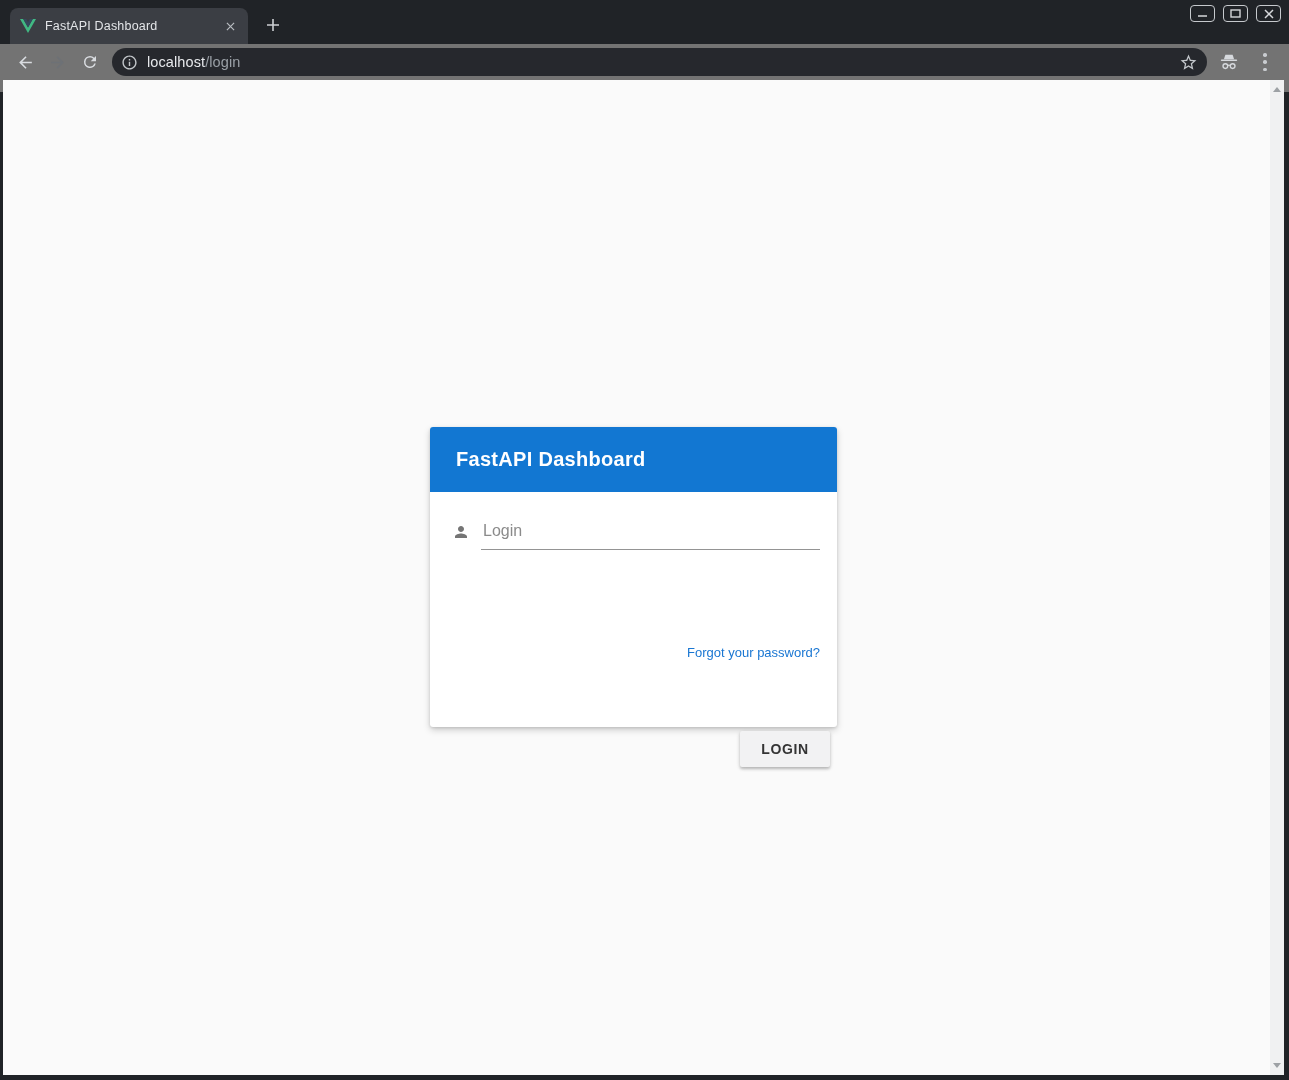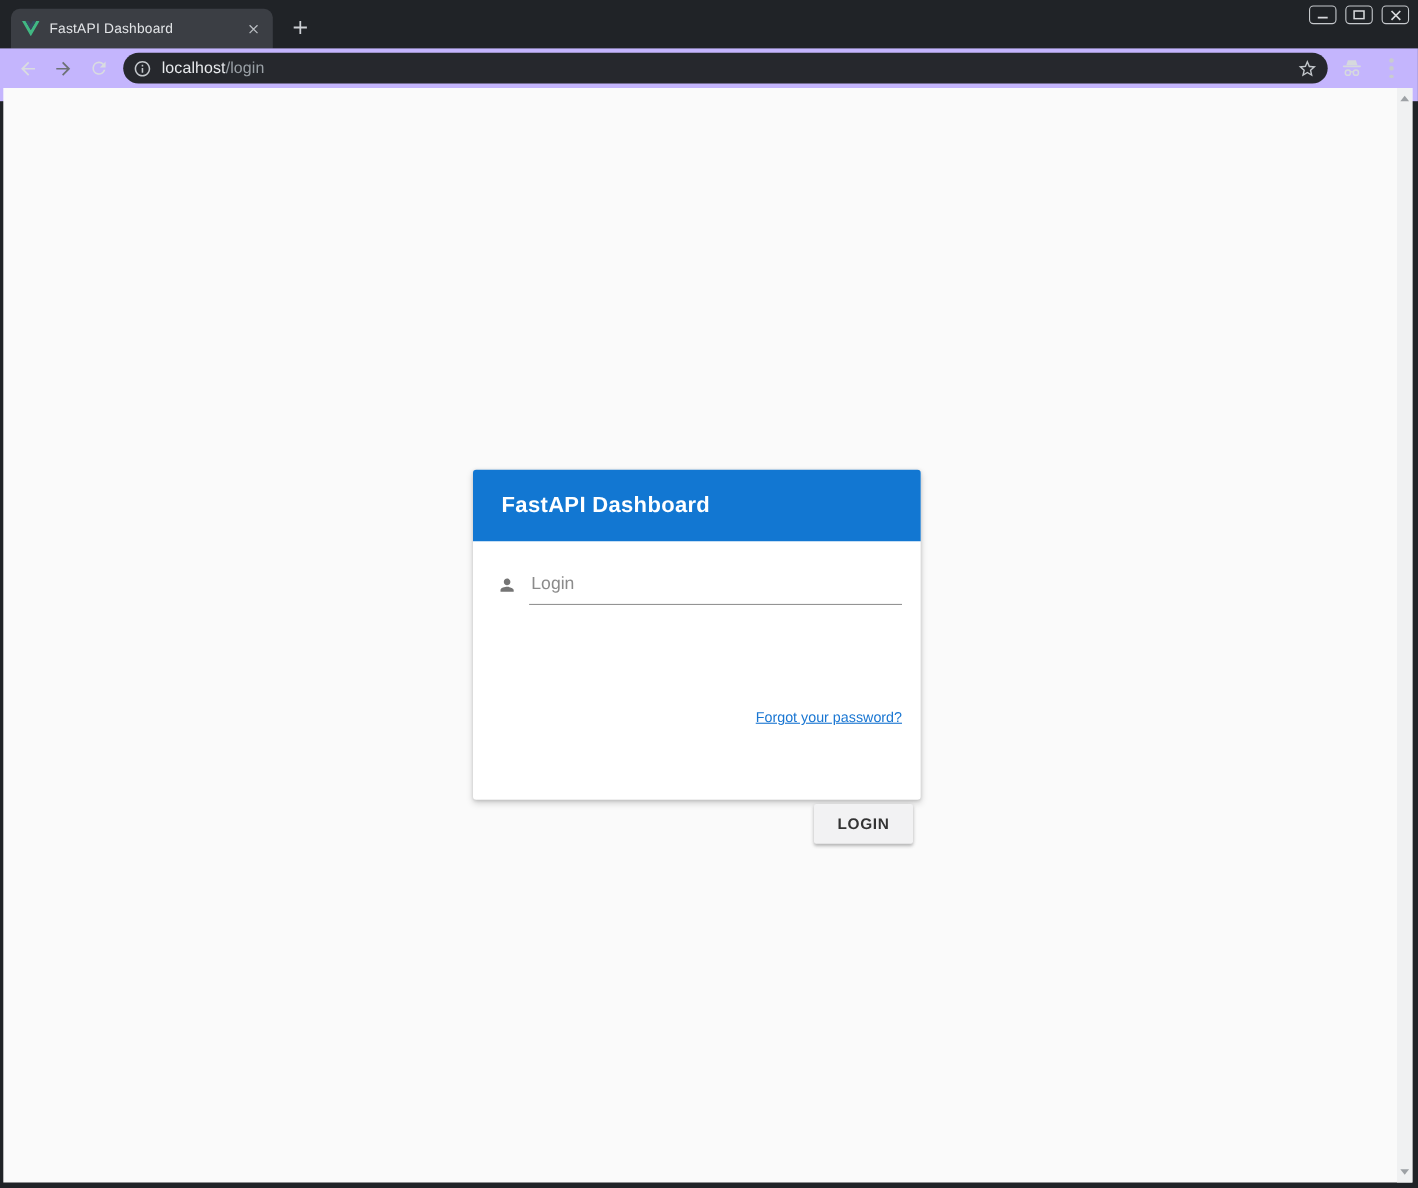--- a/index.html
+++ b/index.html
@@ -16,21 +16,21 @@
                overflow:hidden; letter-spacing:.2px; }
   .tab-close { width:16px; height:16px; display:flex; align-items:center; justify-content:center;
                color:#b9bdc2; cursor:pointer; }
   .newtab { position:absolute; left:259px; top:11px; width:28px; height:28px; display:flex;
             align-items:center; justify-content:center; color:#cdd0d4; border-radius:50%; }
   .win-controls { position:absolute; right:8px; top:5px; display:flex; gap:8px; }
   .win-btn { width:25px; height:17px; border:1px solid #c6c9cd; border-radius:4px;
              display:flex; align-items:center; justify-content:center; color:#d6d8db; }
 
   
-  .toolbar { position:absolute; top:44px; left:0; right:0; height:48px; background:#c4b5fd; }
+  .toolbar { position:absolute; top:44px; left:0; right:0; height:48px; background:#737373; }
   .nav-icon { position:absolute; top:6px; width:24px; height:24px; display:flex;
               align-items:center; justify-content:center; color:#d9dce0; }
   .nav-back { left:13px; } .nav-fwd { left:45px; color:#6d7176; } .nav-reload { left:78px; }
   .omnibox { position:absolute; left:112px; right:82px; top:4px; height:28px; background:#26282d;
              border-radius:14px; display:flex; align-items:center; padding:0 9px 0 9px; }
   .site-info { width:17px; height:17px; color:#c3c7cb; display:flex; align-items:center; }
   .url { margin-left:9px; font-size:14.5px; letter-spacing:.1px; white-space:nowrap; }
   .url .host { color:#e8eaed; } .url .path { color:#9aa0a6; }
   .star { margin-left:auto; width:19px; height:19px; color:#c3c7cb; display:flex; align-items:center; }
   .incog { position:absolute; right:49px; top:8px; width:22px; height:20px; color:#d6d9dd; }
@@ -55,21 +55,21 @@
 
   .field-row { position:absolute; left:22px; right:17px; display:flex; align-items:flex-end; }
   .field-row.login { top:30px; } .field-row.password { top:96px; }
   .field-icon { width:18px; height:18px; color:#757575; margin-bottom:9px; flex:0 0 18px; }
   .field-row input { flex:1; margin-left:11px; border:none; border-bottom:1px solid #949494;
                      background:transparent; outline:none; font-size:16px; padding:0 0 9px 2px;
                      color:#222; font-family:"Liberation Sans", sans-serif; }
   .field-row input::placeholder { color:#8b8b8b; opacity:1; }
 
   .forgot { position:absolute; right:17px; top:151px; }
-  .forgot a { font-size:13px; color:#1976d2; text-decoration:underline; cursor:pointer; }
+  .forgot a { font-size:13px; color:#1976d2; cursor:pointer; }
 
   .actions { position:absolute; right:7px; bottom:5px; }
   .actions button { width:90px; height:36px; background:#f2f2f3; border:none; border-radius:2px;
                     box-shadow:0 2px 3px rgba(0,0,0,.22), 0 1px 5px rgba(0,0,0,.10);
                     font-size:14px; font-weight:700; letter-spacing:.6px; color:#343434;
                     font-family:"Liberation Sans", sans-serif; cursor:pointer; }
 
   svg { display:block; }
 </style>
 </head>

